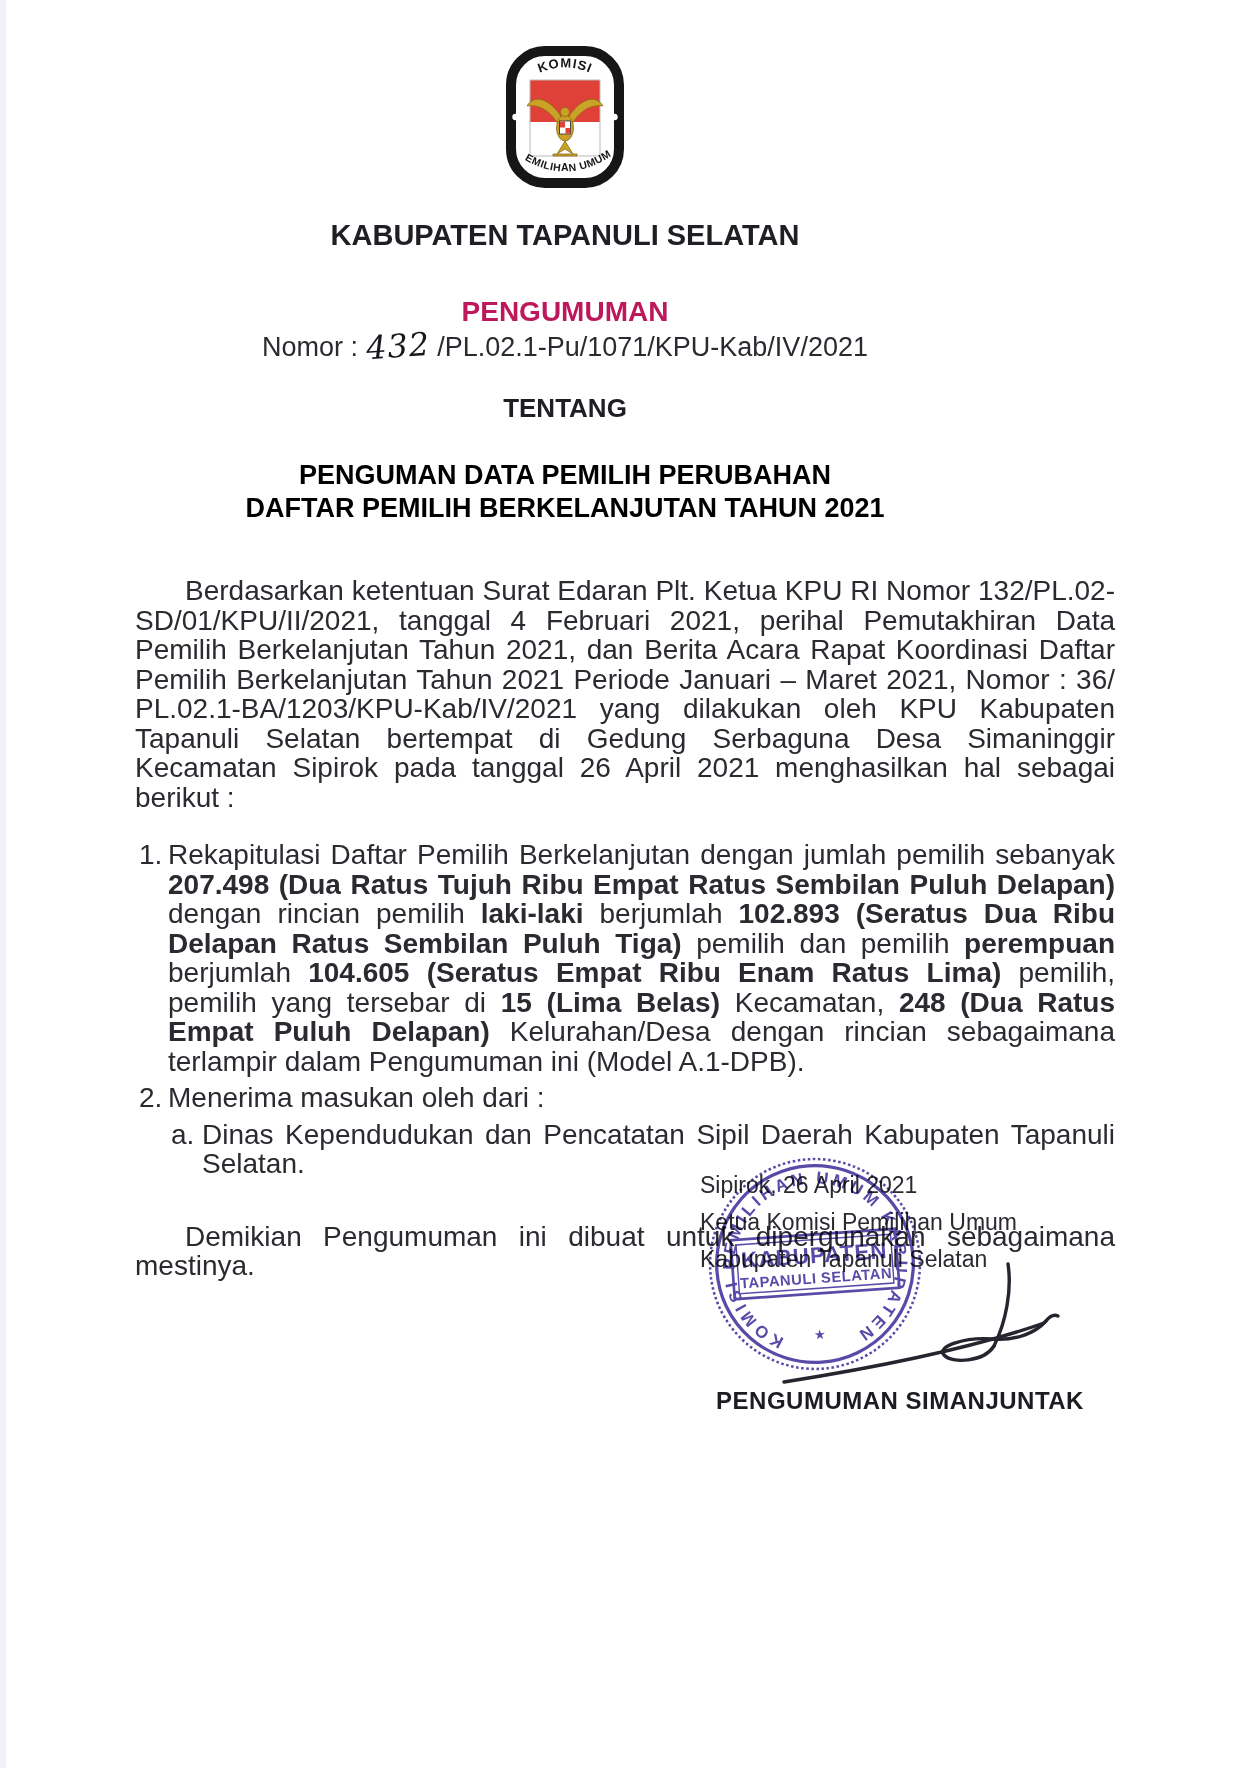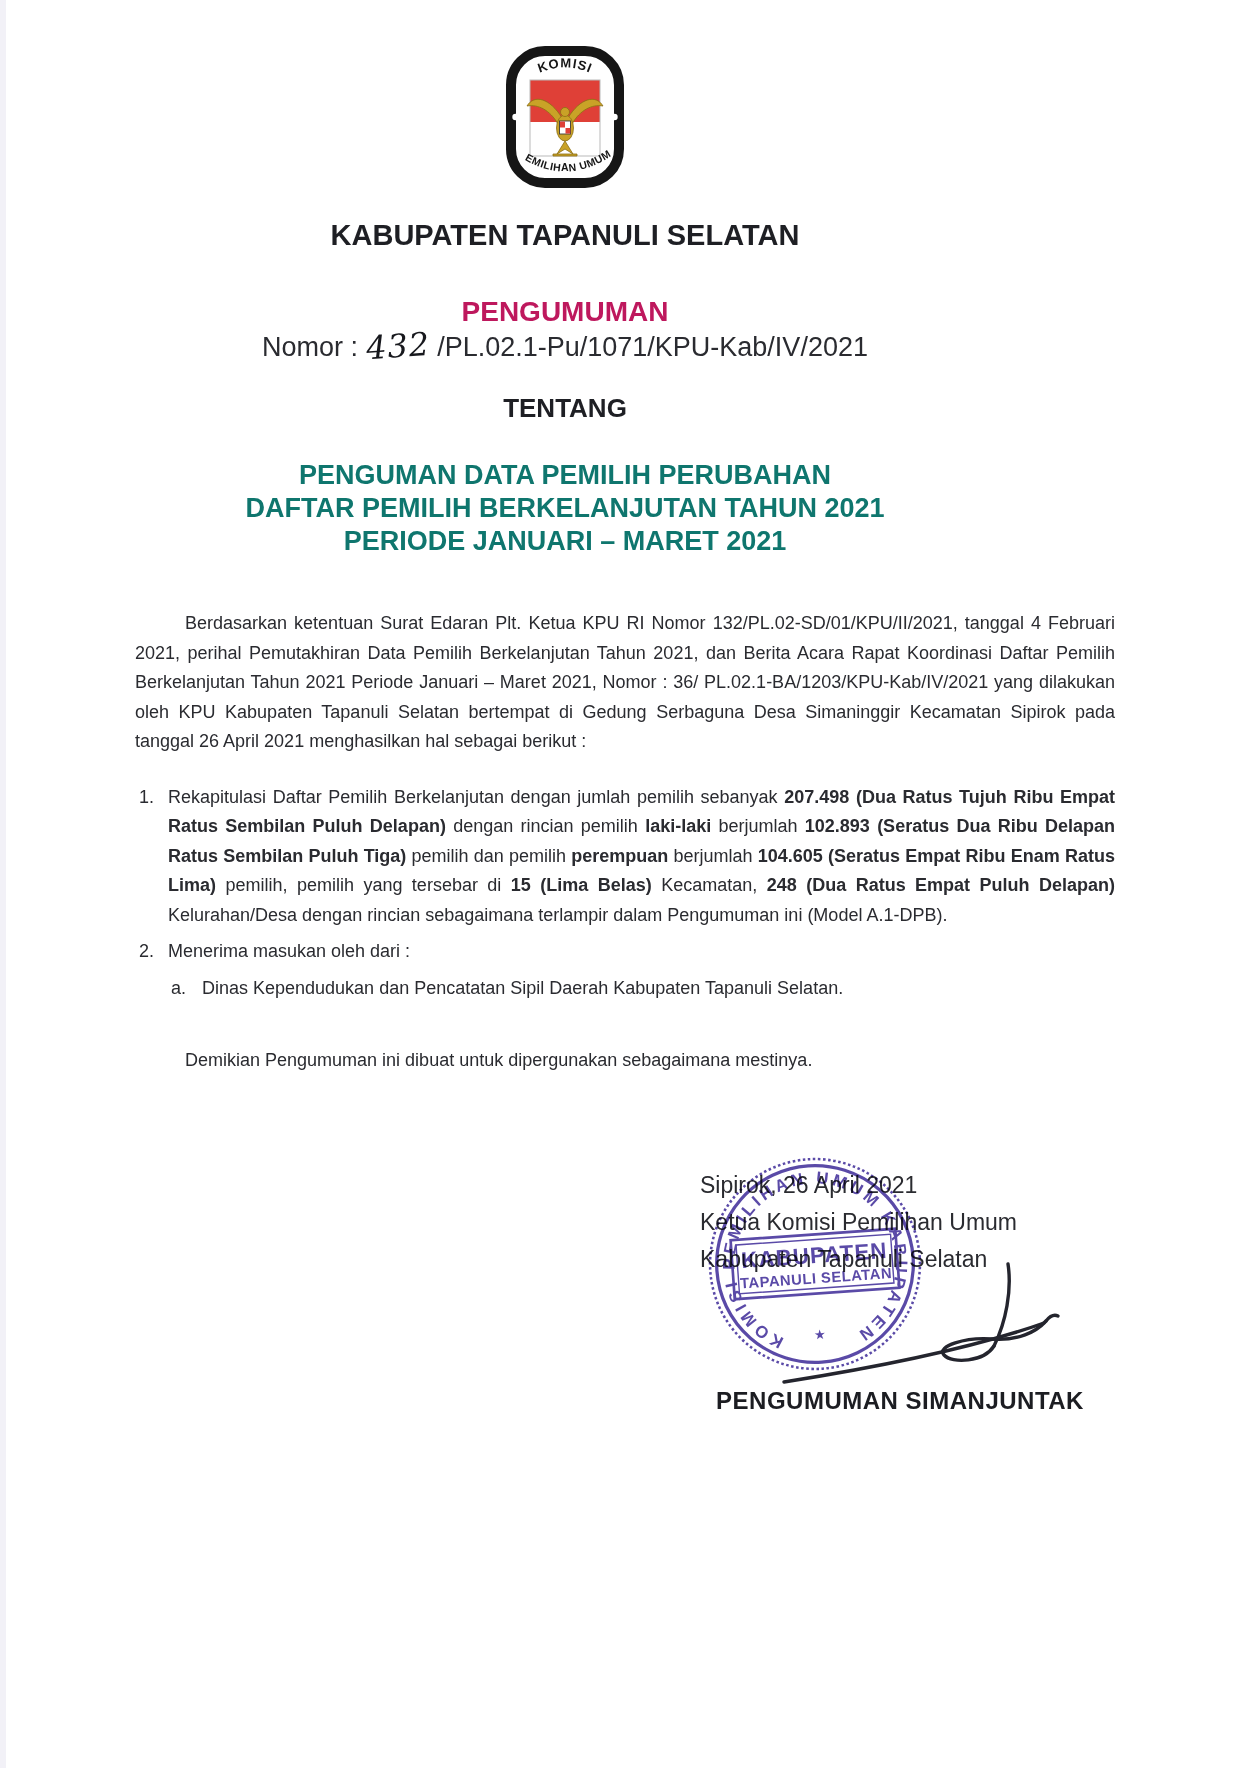--- a/index.html
+++ b/index.html
@@ -23,23 +23,23 @@
   .doc-type{font-weight:bold;font-size:28px;margin-top:45px;color:#be185d;}
   .nomor{font-size:27px;margin-top:4px;}
   .handwritten{
     display:inline-block;
     font-family:"DejaVu Serif", serif;
     font-style:italic;font-size:32px;line-height:20px;
     transform:rotate(-4deg) translateY(1px);
     letter-spacing:1px;color:#17181d;
   }
   .tentang{font-weight:bold;font-size:26px;margin-top:30px;color:#1e1f24;}
-  .subject{font-weight:bold;font-size:27px;line-height:33px;margin-top:35px;color:#0f766e;}
+  .subject{font-weight:bold;font-size:27px;line-height:33px;margin-top:35px;color:#000000;}
   
-  .content{margin:0 130px 0 135px;font-size:18px;line-height:29.5px;text-align:justify;}
+  .content{margin:0 130px 0 135px;font-size:28px;line-height:29.5px;text-align:justify;}
   .p1{margin-top:51px;text-indent:50px;}
   .list{margin-top:26px;}
   .li{display:flex;margin-top:0;}
   .li + .li{margin-top:7px;}
   .li-num{flex:0 0 29px;padding-left:4px;}
   .li-body{flex:1;}
   .li-sub{display:flex;margin:7px 0 0 36px;}
   .li-sub .li-num{flex:0 0 31px;padding-left:0;}
   b{font-weight:bold;}
   .closing{margin-top:43px;text-indent:50px;}
@@ -112,21 +112,20 @@
 
     <div class="doc-type">PENGUMUMAN</div>
 
     <div class="nomor"><span>Nomor : </span><span class="handwritten">432</span><span> /PL.02.1-Pu/1071/KPU-Kab/IV/2021</span></div>
 
     <div class="tentang">TENTANG</div>
 
     <div class="subject">
       <div>PENGUMAN DATA PEMILIH PERUBAHAN</div>
       <div>DAFTAR PEMILIH BERKELANJUTAN TAHUN 2021</div>
-      <div>PERIODE JANUARI – MARET 2021</div>
     </div>
   </div>
 
   <div class="content">
 
     <p class="p1">Berdasarkan ketentuan Surat Edaran Plt. Ketua KPU RI Nomor 132/PL.02-SD/01/KPU/II/2021, tanggal 4 Februari 2021, perihal Pemutakhiran Data Pemilih Berkelanjutan Tahun 2021, dan Berita Acara Rapat Koordinasi Daftar Pemilih Berkelanjutan Tahun 2021 Periode Januari – Maret 2021, Nomor : 36/ PL.02.1-BA/1203/KPU-Kab/IV/2021 yang dilakukan oleh KPU Kabupaten Tapanuli Selatan bertempat di Gedung Serbaguna Desa Simaninggir Kecamatan Sipirok pada tanggal 26 April 2021 menghasilkan hal sebagai berikut :</p>
 
     <div class="list">
 
       <div class="li">

